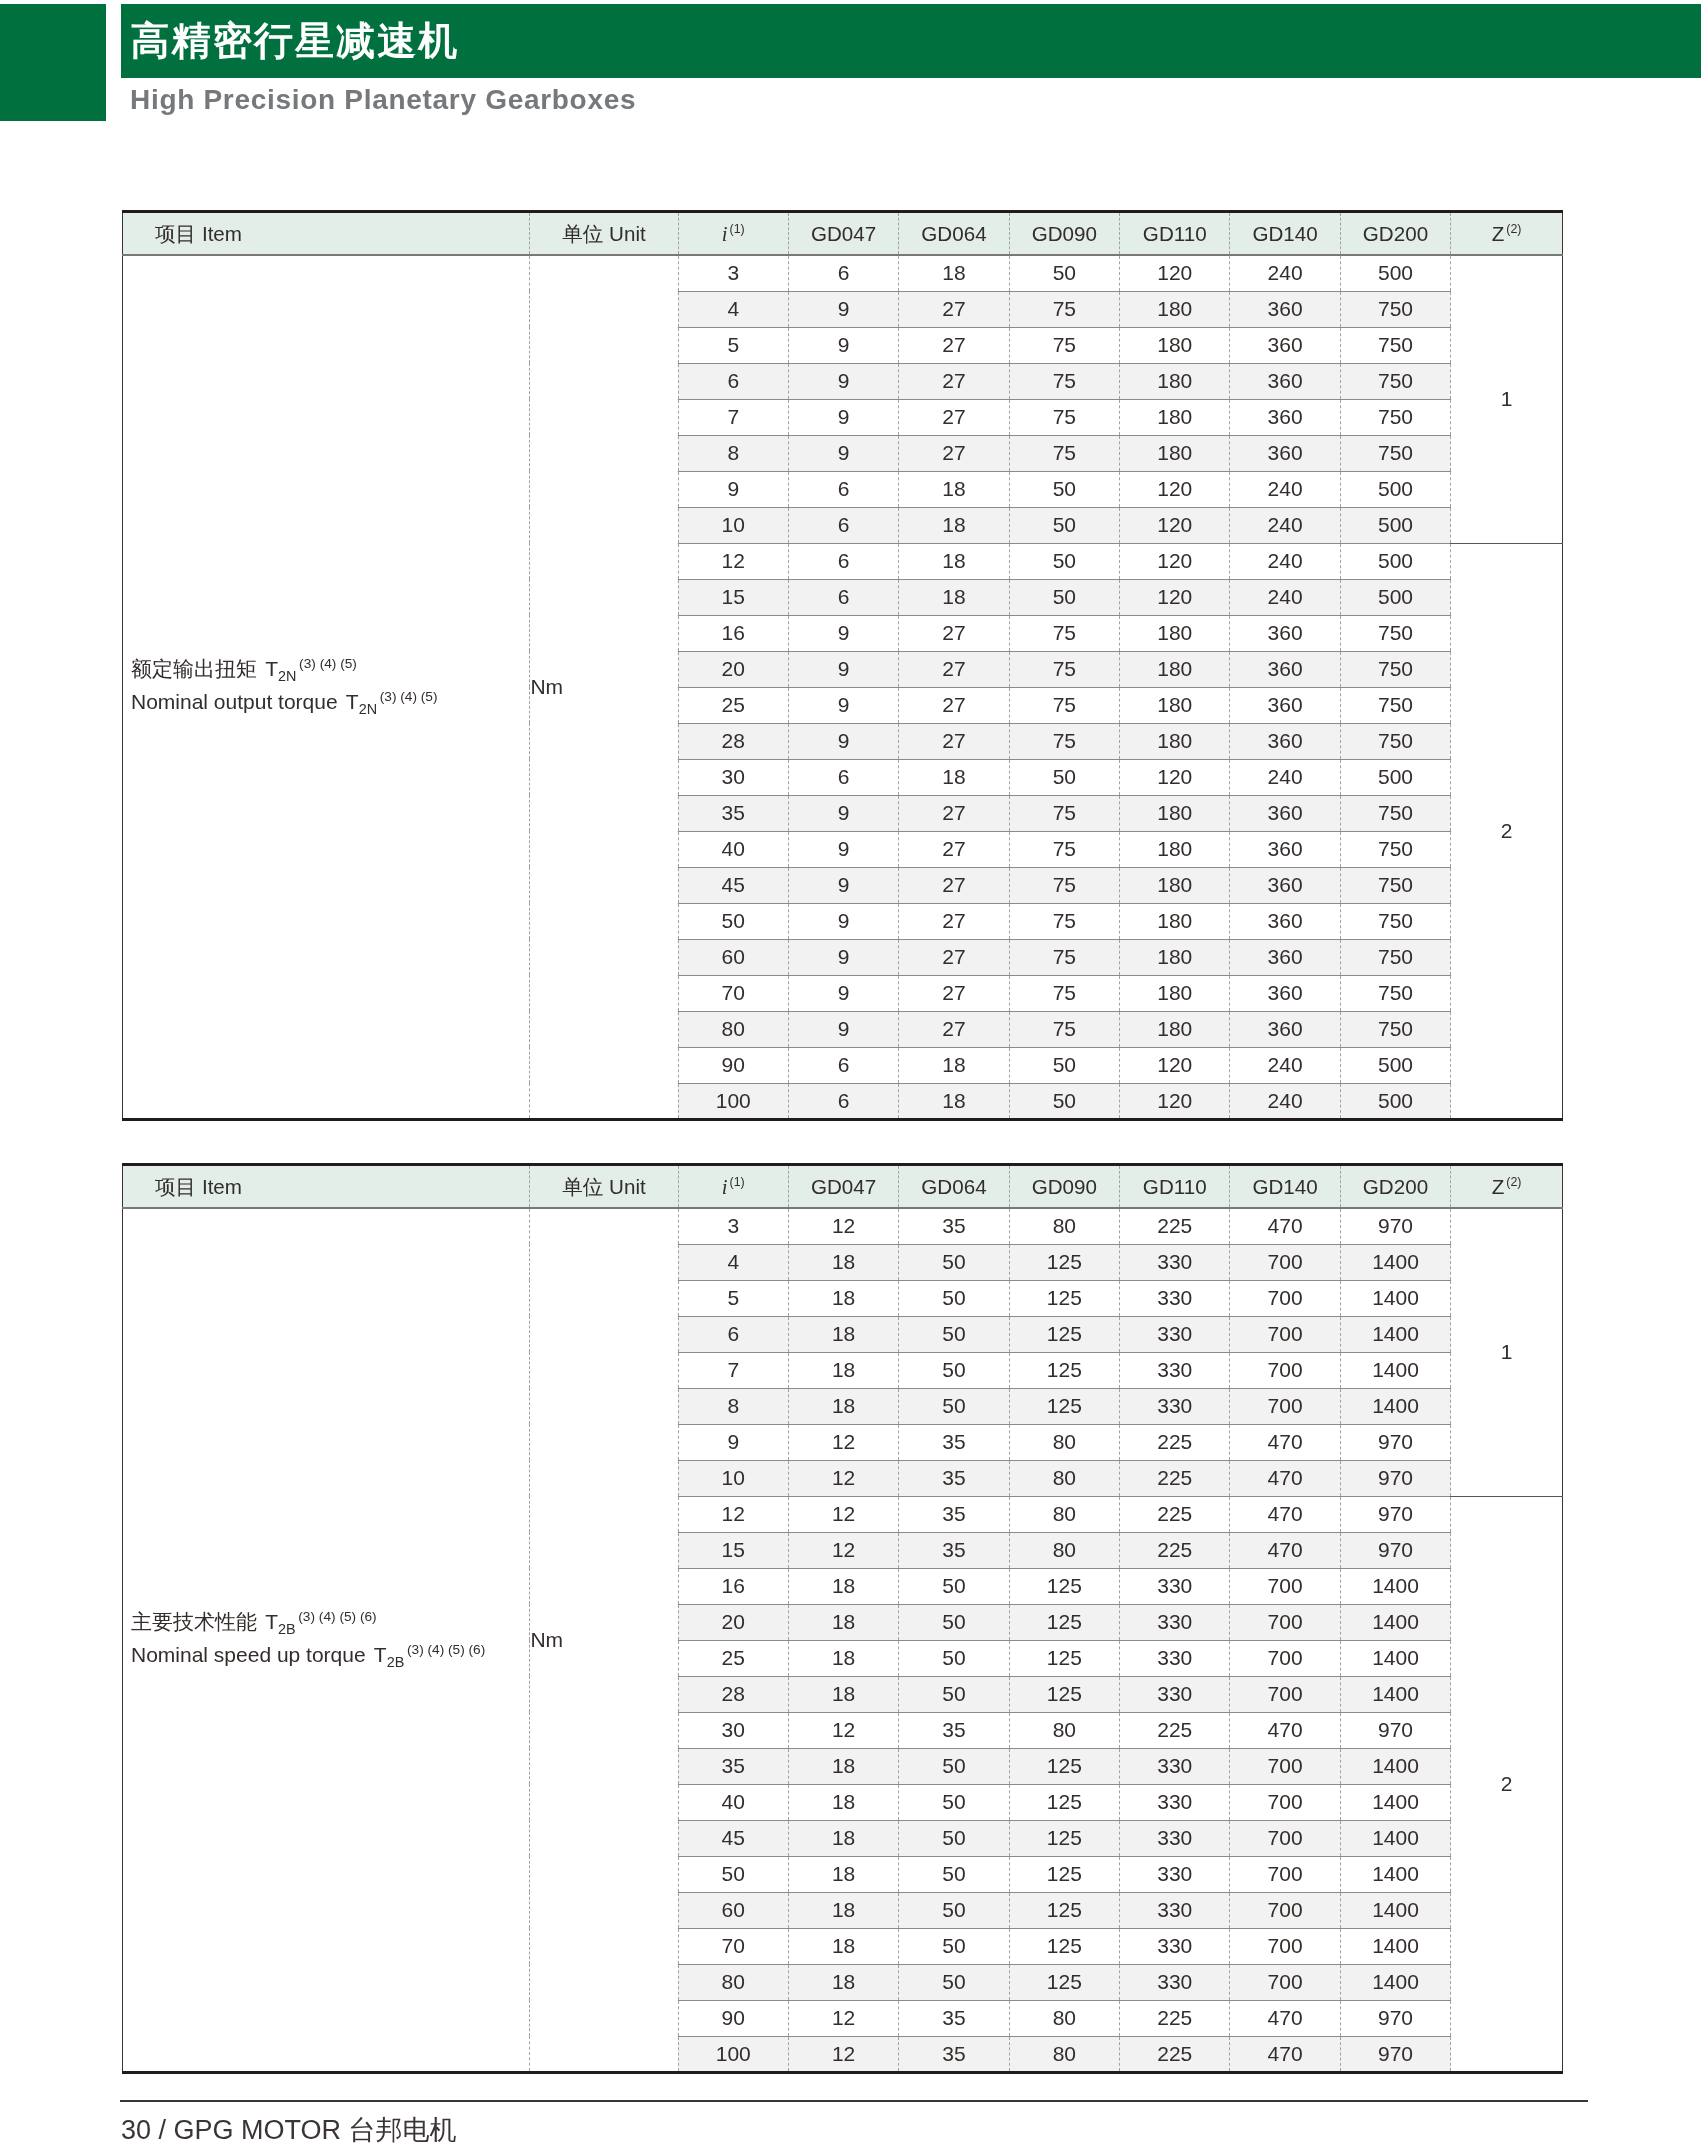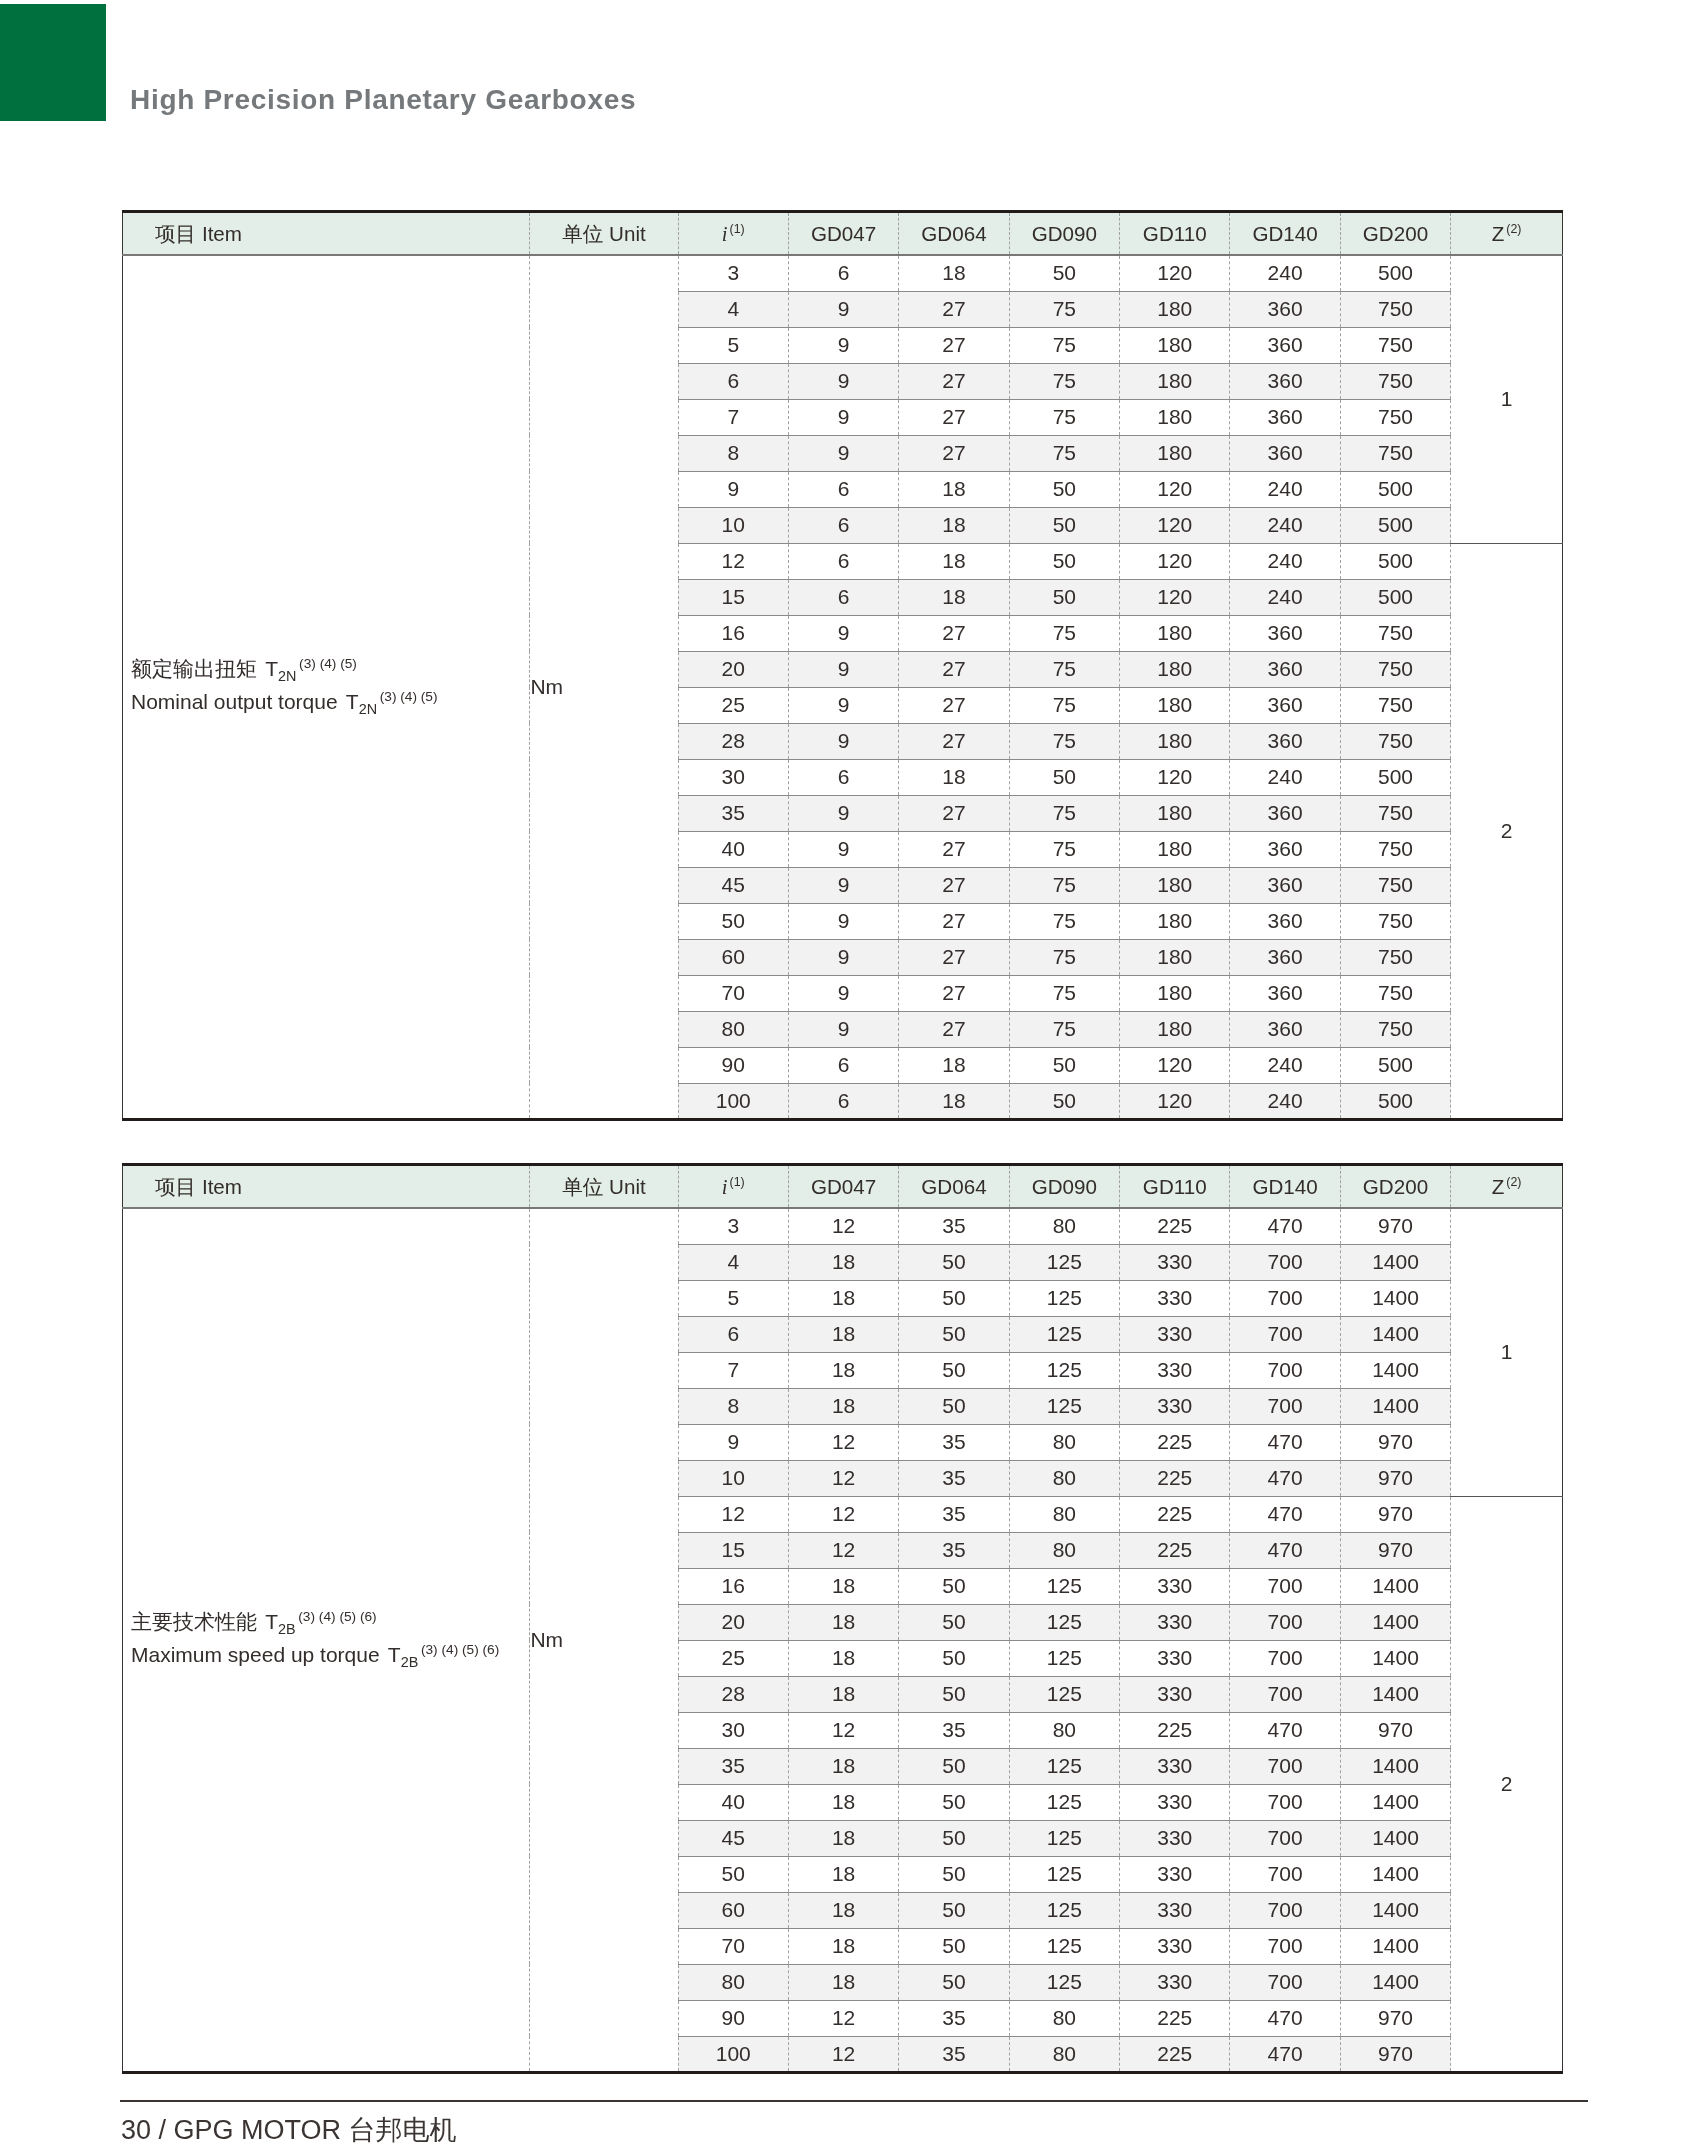--- a/index.html
+++ b/index.html
@@ -46,20 +46,23 @@
   
   .footer-rule { position:absolute; left:120px; top:2100px; width:1468px; height:0; border-top:2.1px solid #3a3432; }
   .footer-text { position:absolute; left:121px; top:2112px; font-size:27px; color:#3a3432; white-space:nowrap; }
 </style>
 </head>
 <body>
 
 <div class="page">
 
   <div class="left-block"></div>
+  <div class="banner">
+    <div class="banner-title">高精密行星减速机</div>
+  </div>
   <div class="subtitle">High Precision Planetary Gearboxes</div>
 
 
   <table class="data-table" id="table1">
     <colgroup>
       <col class="c-item">
         <col class="c-unit">
         <col class="c-i">
       <col class="c-gd">
         <col class="c-gd">
@@ -342,21 +345,21 @@
         <th class="dash"><span>Z</span><sup>(2)</sup></th>
       </tr>
     </thead>
     <tbody data-table="1">
       <tr>
         <td class="item-cell" rowspan="24">
           <div class="item-line">
             <span>主要技术性能</span><span class="torque-sym"><span>T</span><sub>2B</sub></span><sup class="refs">(3) (4) (5) (6)</sup>
           </div>
           <div class="item-line">
-            <span>Maximum speed up torque</span><span class="torque-sym"><span>T</span><sub>2B</sub></span><sup class="refs">(3) (4) (5) (6)</sup>
+            <span>Nominal speed up torque</span><span class="torque-sym"><span>T</span><sub>2B</sub></span><sup class="refs">(3) (4) (5) (6)</sup>
           </div>
         </td>
         <td class="unit-cell dash" rowspan="24">Nm</td>
       <td class="data dash">3</td>
           <td class="data dash">12</td>
           <td class="data dash">35</td>
           <td class="data dash">80</td>
           <td class="data dash">225</td>
           <td class="data dash">470</td>
           <td class="data dash">970</td>

